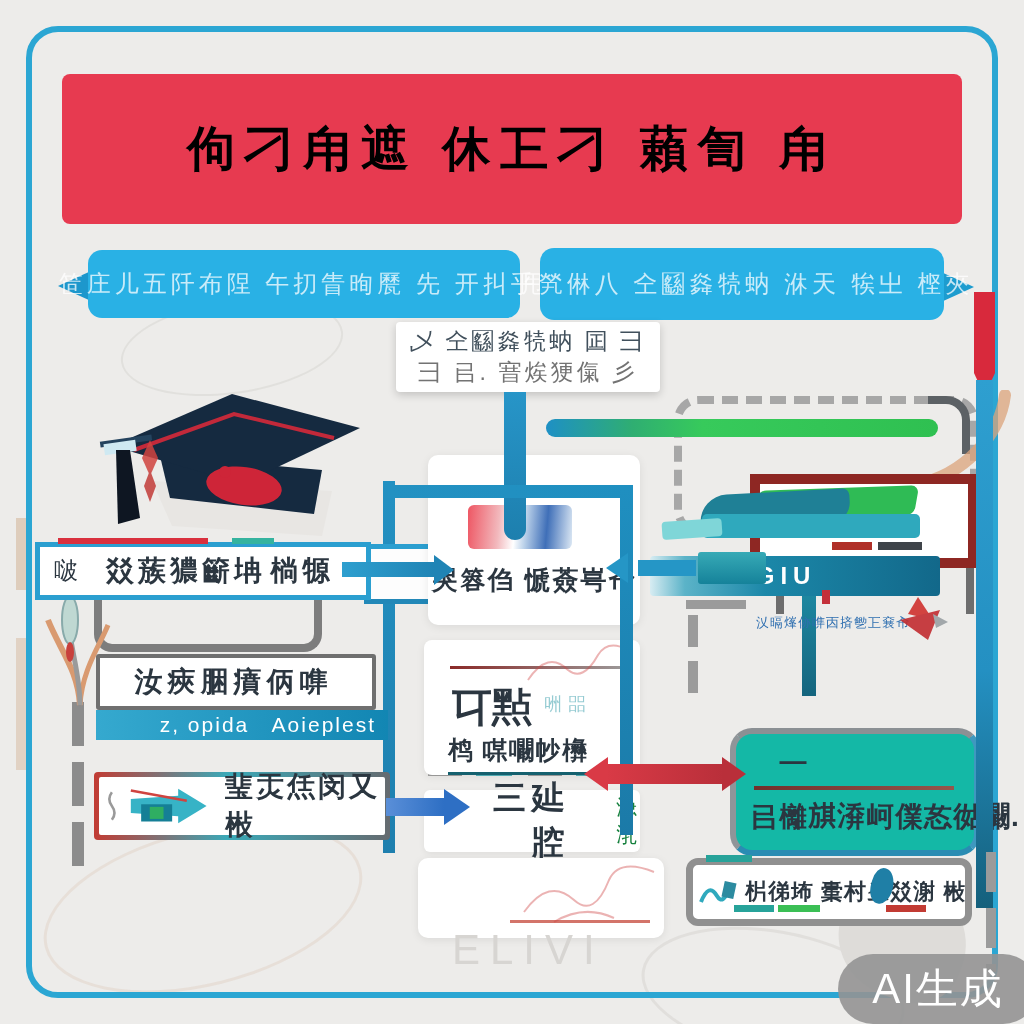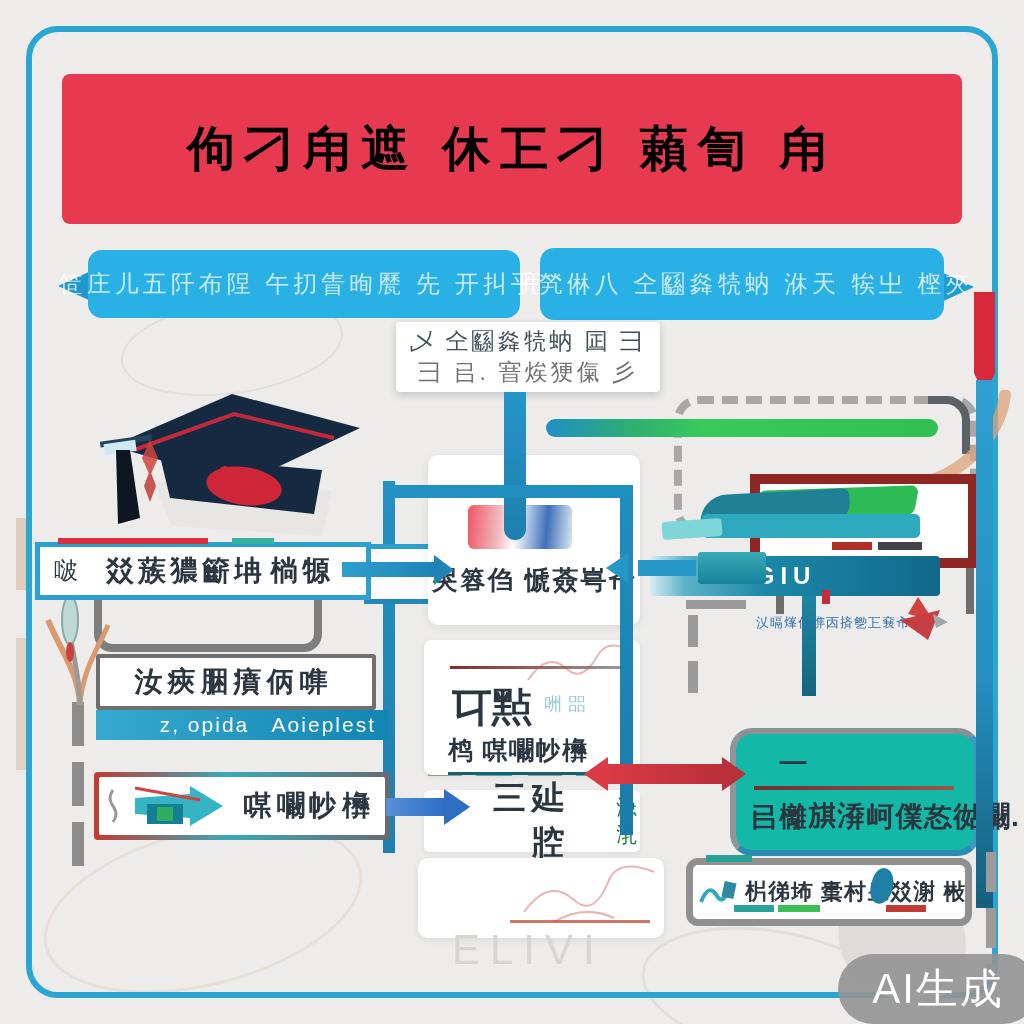--- a/index.html
+++ b/index.html
@@ -93,21 +93,21 @@
 
   <div class="ab" style="left:94px;top:772px;width:296px;height:68px;background:linear-gradient(90deg,#c23b33,#3aa9b8 45%,#666b70);padding:0;z-index:3;border-radius:4px;">
     <div style="position:absolute;left:5px;top:5px;right:5px;bottom:5px;background:#fff;border-radius:2px;display:flex;align-items:center;">
       <svg width="130" height="52" viewBox="0 0 130 52" style="margin-left:6px;">
         <path d="M8 10 q-6 8 0 16 q6 8 0 16" stroke="#9a9a9a" stroke-width="3" fill="none"></path>
         <polygon points="30,18 85,14 85,6 118,26 85,46 85,38 30,34" fill="#37b3c6"></polygon>
         <rect x="42" y="24" width="36" height="20" fill="#157f96"></rect>
         <rect x="52" y="27" width="16" height="14" fill="#2fae62"></rect>
         <line x1="30" y1="8" x2="95" y2="20" stroke="#cf4440" stroke-width="3"></line>
       </svg>
-      <span class="cjk" style="font-size:28px;font-weight:bold;letter-spacing:3px;margin-left:8px;">㖼𩐱㘚㠺𨤦㰘</span>
+      <span class="cjk" style="font-size:28px;font-weight:bold;letter-spacing:3px;margin-left:8px;">㻗㶣㶵闵又㪔</span>
     </div>
   </div>
 
   <div class="ab" style="left:388px;top:485px;width:245px;height:13px;background:linear-gradient(90deg,#2391c2,#1f8fc0);z-index:4;"></div>
   <div class="ab" style="left:620px;top:489px;width:13px;height:346px;background:linear-gradient(180deg,#1f8fc0,#1b7aa8);border-radius:0 6px 0 0;z-index:4;"></div>
 
   <div class="ab" style="left:428px;top:455px;width:212px;height:170px;background:#fff;border-radius:10px;box-shadow:0 2px 10px rgba(0,0,0,.08);z-index:3;">
     <div style="position:absolute;left:40px;top:50px;width:104px;height:44px;border-radius:6px;background:linear-gradient(95deg,#ee5663 0%,#f2b9bd 30%,#ffffff 45%,#bcd2ea 55%,#3f6fb8 75%,#dce8f4 100%);"></div>
     <div class="ctr" style="position:absolute;left:0;right:0;top:100px;height:50px;">
       <span class="cjk" style="font-size:26px;font-weight:bold;letter-spacing:2px;white-space:nowrap;">哭𥰫㑇 㥴薟㞻㠳</span>

